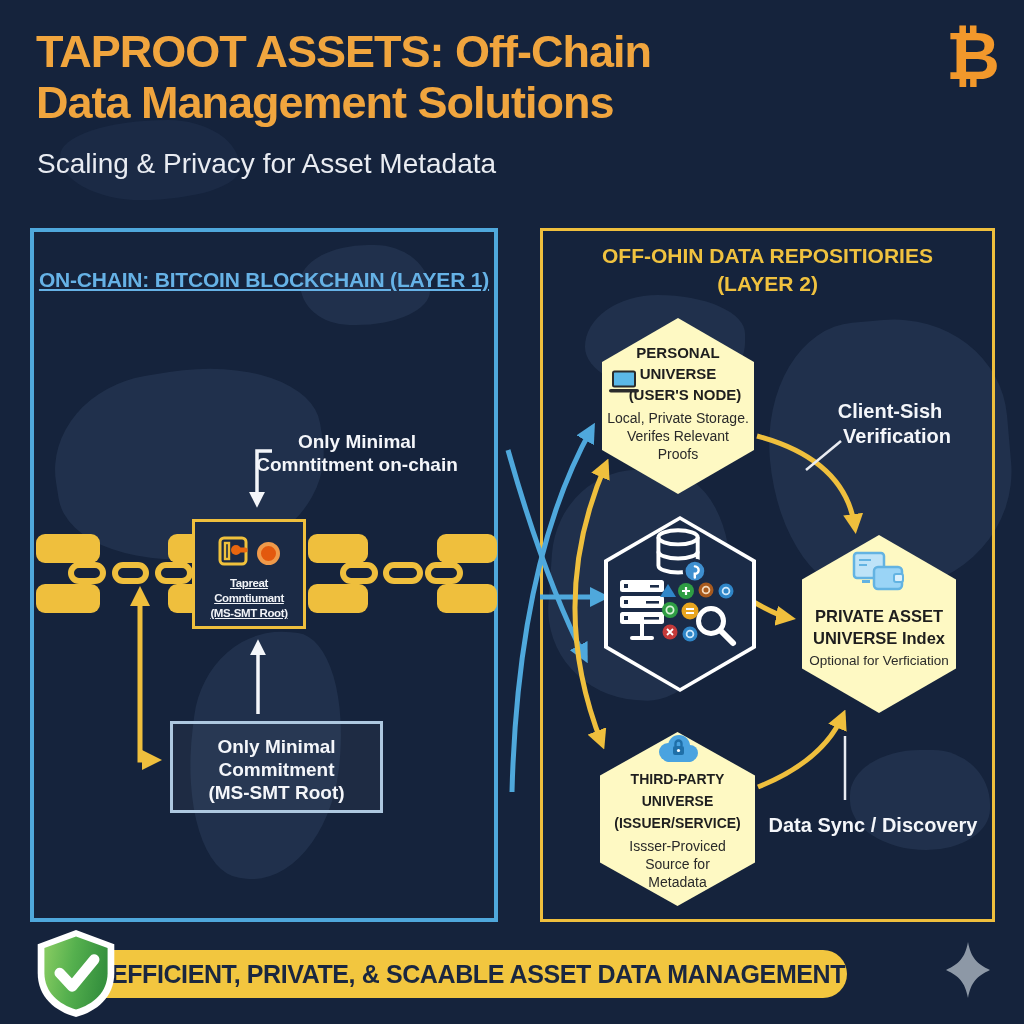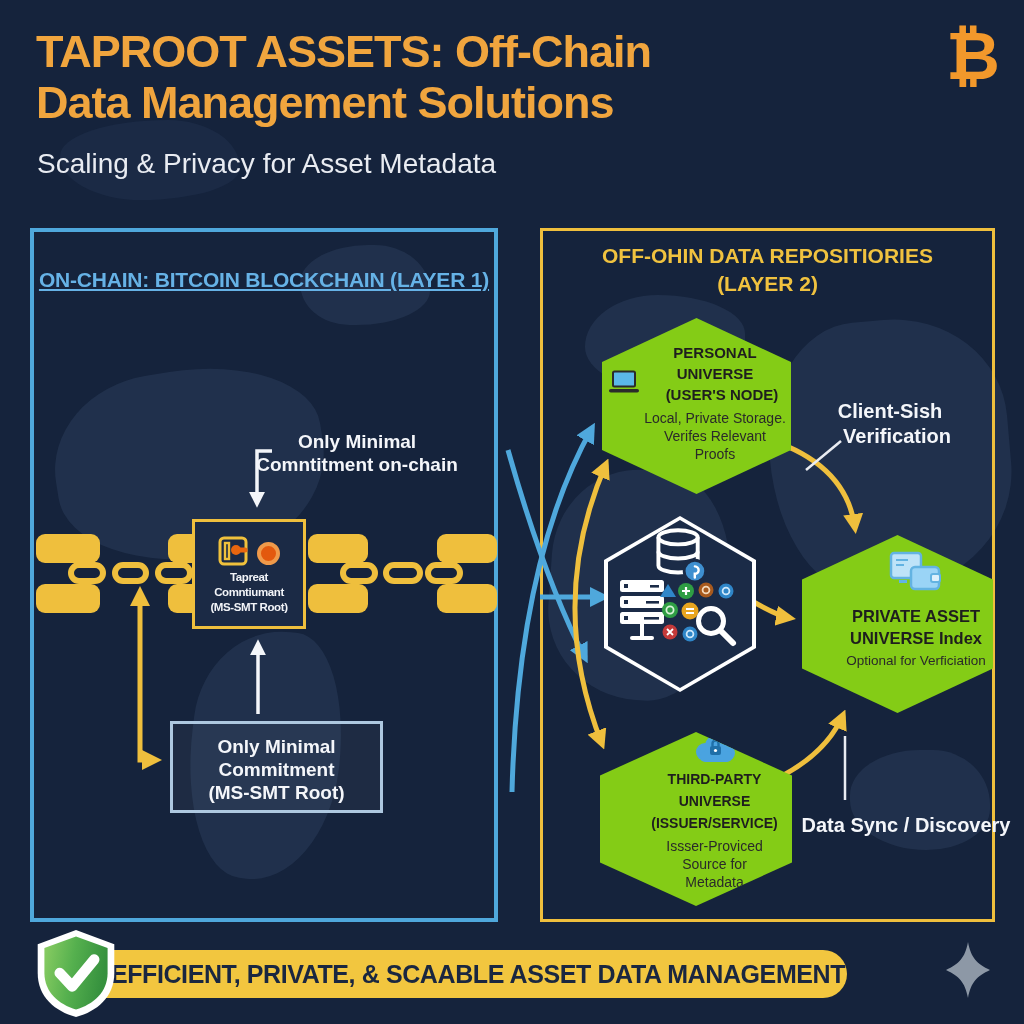--- a/index.html
+++ b/index.html
@@ -19,32 +19,32 @@
   .phead-l{position:absolute;left:34px;top:268px;width:460px;text-align:center;
     font-size:21px;font-weight:bold;letter-spacing:-0.2px;color:#66B2E6;text-decoration:underline;}
   .phead-r{position:absolute;left:543px;top:242px;width:449px;text-align:center;
     font-size:21px;font-weight:bold;color:#F0C23F;line-height:28px;}
   
   .bar{position:absolute;height:29px;background:#EFBF3D;border-radius:9px;z-index:2;}
   .link{position:absolute;top:562px;height:22px;box-sizing:border-box;
     border:6px solid #EFBF3D;border-radius:14px;z-index:2;}
   .cbox{position:absolute;left:192px;top:519px;width:114px;height:110px;z-index:3;
     background:#1B2A45;border:3px solid #EFBF3D;box-sizing:border-box;text-align:center;}
-  .cbox .txt{font-size:11.5px;letter-spacing:-0.4px;line-height:15px;
-    font-weight:bold;color:#F2F4F8;}
+  .cbox .txt{margin-top:6px;font-size:11.5px;letter-spacing:-0.4px;line-height:15px;
+    font-weight:bold;color:#F2F4F8;text-decoration:underline;}
   .annot{position:absolute;left:252px;top:430px;width:210px;text-align:center;z-index:2;
     font-size:19px;line-height:23px;font-weight:bold;color:#F4F6FA;}
   .mbox{position:absolute;left:170px;top:721px;width:213px;height:92px;z-index:2;
     border:3px solid #AEC8E0;box-sizing:border-box;background:rgba(255,255,255,0.04);
     text-align:center;font-size:19px;line-height:23px;font-weight:bold;color:#F4F6FA;
     padding-top:11px;}
   
   .hex{position:absolute;z-index:4;
     clip-path:polygon(50% 0%,100% 25%,100% 75%,50% 100%,0% 75%,0% 25%);}
-  .hex-white{background:#84cc16;color:#1E1E1E;text-align:center;padding-left:37px;}
+  .hex-white{background:#fef9c3;color:#1E1E1E;text-align:center;}
   .hex-title{font-weight:bold;font-size:15px;line-height:21px;}
   .hex-body{font-size:14px;line-height:18px;color:#2A2A2A;}
   .lblW{position:absolute;z-index:4;color:#F4F6FA;font-weight:bold;font-size:20px;
     line-height:25px;text-align:center;}
   .overlay{position:absolute;left:0;top:0;z-index:3;pointer-events:none;}
   
   .pill{position:absolute;left:75px;top:950px;width:772px;height:48px;z-index:5;
     background:#F2C63F;border-radius:26px;display:flex;align-items:center;justify-content:center;
     font-size:25px;font-weight:bold;letter-spacing:-0.4px;color:#1A2740;padding-left:34px;
     box-sizing:border-box;}
@@ -273,21 +273,21 @@
       <div>Issser-Proviced</div>
       <div>Source for</div>
       <div>Metadata</div>
     </div>
   </div>
 
   <div class="lblW" style="left:810px;top:399px;width:160px;">
     <div>Client-Sish</div>
     <div style="margin-left:14px;">Verification</div>
   </div>
-  <div class="lblW" style="left:796px;top:813px;width:220px;">Data Sync / Discovery</div>
+  <div class="lblW" style="left:763px;top:813px;width:220px;">Data Sync / Discovery</div>
 
   <div class="pill">EFFICIENT, PRIVATE, &amp; SCAABLE ASSET DATA MANAGEMENT</div>
   <span class="shield">
     <svg width="96" height="90" viewBox="0 0 100 94">
       <defs>
         <linearGradient id="sg" x1="0" y1="0" x2="1" y2="0.2">
           <stop offset="0" stop-color="#8BCE63"></stop>
           <stop offset="0.5" stop-color="#55B04E"></stop>
           <stop offset="1" stop-color="#36913E"></stop>
         </linearGradient>

